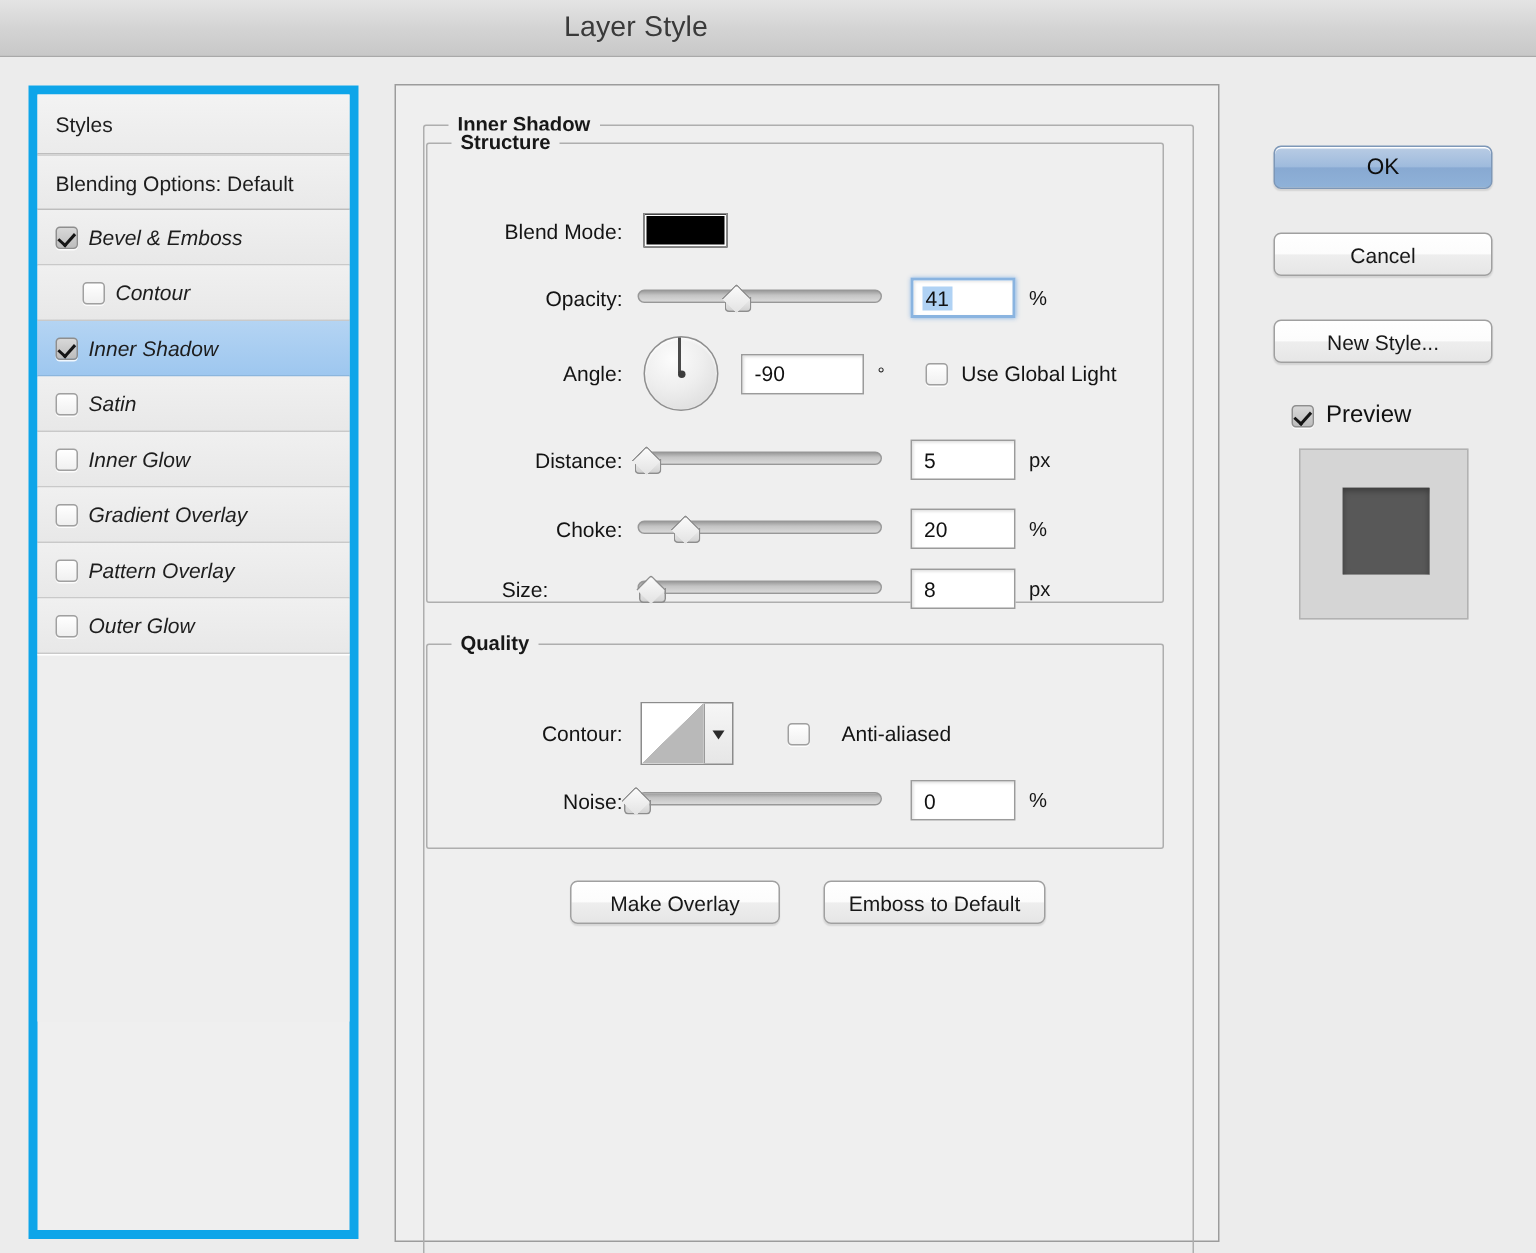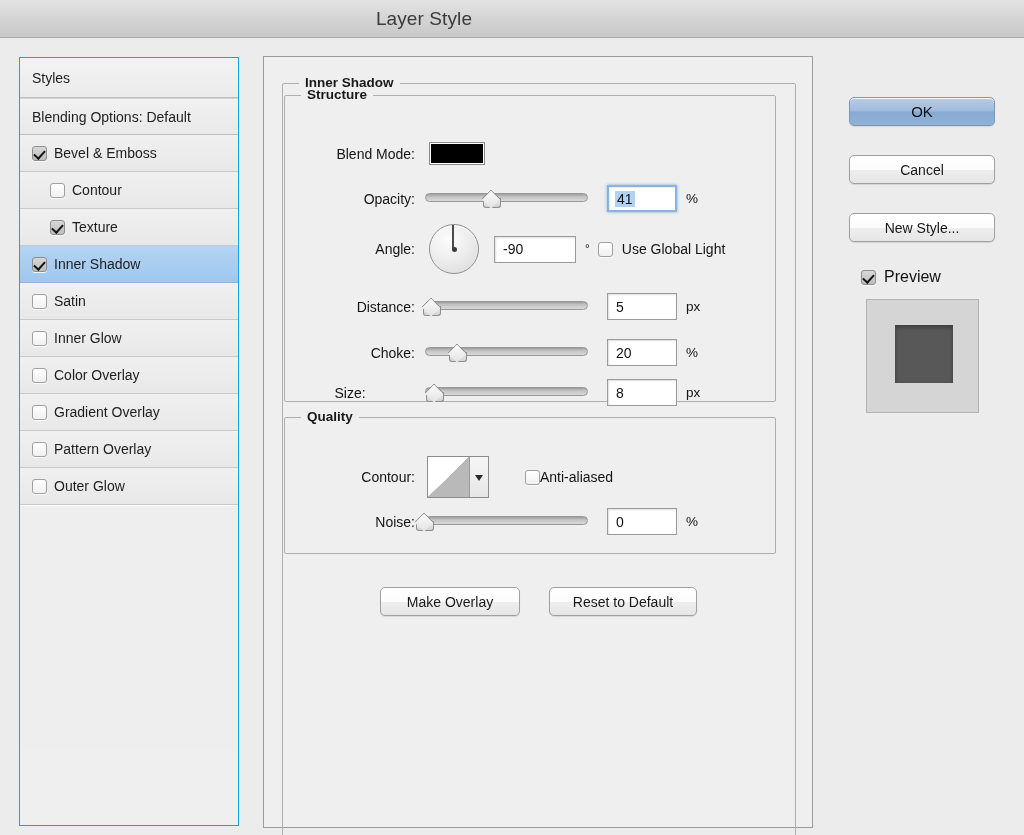--- a/index.html
+++ b/index.html
@@ -53,21 +53,21 @@
     background: #ececec;
   }
 
   
   .sidebar {
     position: absolute;
     left: 19px; top: 19px;
     width: 220px;
     height: 769px;
     background: #efefef;
-    border: 1px solid #0ea5e9;
+    border: 6px solid #0ea5e9;
     box-sizing: border-box;
   }
   .styles-header {
     position: relative;
     height: 40px;
     line-height: 40px;
     padding-left: 12px;
     font-size: 14px;
     color: #1d1d1d;
     background: linear-gradient(to bottom,#f3f3f3,#ebebeb);
@@ -80,21 +80,21 @@
     line-height: 37px;
     padding-left: 12px;
     font-size: 14px;
     color: #1d1d1d;
     background: linear-gradient(to bottom,#f1f1f1,#e9e9e9);
     border-top: 1px solid #d3d3d3;
     border-bottom: 1px solid #bdbdbd;
     box-sizing: border-box;
     font-weight: 400;
   }
-  .fx-list { position: relative; }
+  .fx-list { position: relative; font-style: italic; }
   .fx-row {
     position: relative;
     height: 37px;
     display: flex;
     align-items: center;
     padding-left: 12px;
     font-size: 14px;
     color: #1d1d1d;
     background: linear-gradient(to bottom,#f0f0f0,#e8e8e8);
     border-bottom: 1px solid #c9c9c9;
@@ -163,21 +163,21 @@
     padding: 0 6px;
     background: #efefef;
     font-size: 13.5px;
     font-weight: bold;
     color: #181818;
     white-space: nowrap;
   }
 
   #innerShadowBox  { left: 18px; top: 26px;  width: 514px; height: 760px; }
   #structureBox    { left: 20px; top: 38px;  width: 492px; height: 307px; }
-  #qualityBox      { left: 20px; top: 360px; width: 492px; height: 137px; }
+  #qualityBox      { left: 20px; top: 372px; width: 492px; height: 137px; }
 
   
   .ctl-row {
     position: absolute;
     display: flex;
     align-items: center;
   }
   .ctl-label {
     font-size: 14px;
     color: #141414;
@@ -441,39 +441,31 @@
       <div class="blending-row">Blending Options: Default</div>
       <div class="fx-list" id="fxList">
           <div class="fx-row">
             <span class="cb checked"></span>
             <span class="fx-label">Bevel &amp; Emboss</span>
           </div>
           <div class="fx-row indent">
             <span class="cb"></span>
             <span class="fx-label">Contour</span>
           </div>
-          <div class="fx-row indent">
-            <span class="cb checked"></span>
-            <span class="fx-label">Texture</span>
-          </div>
           <div class="fx-row selected">
             <span class="cb checked"></span>
             <span class="fx-label">Inner Shadow</span>
           </div>
           <div class="fx-row">
             <span class="cb"></span>
             <span class="fx-label">Satin</span>
           </div>
           <div class="fx-row">
             <span class="cb"></span>
             <span class="fx-label">Inner Glow</span>
-          </div>
-          <div class="fx-row">
-            <span class="cb"></span>
-            <span class="fx-label">Color Overlay</span>
           </div>
           <div class="fx-row">
             <span class="cb"></span>
             <span class="fx-label">Gradient Overlay</span>
           </div>
           <div class="fx-row">
             <span class="cb"></span>
             <span class="fx-label">Pattern Overlay</span>
           </div>
           <div class="fx-row">
@@ -513,21 +505,21 @@
         <div class="ctl-row" style="left:0px; top:128px; width:492px;">
           <div class="ctl-label" style="width:130px;">Angle:</div>
           <div class="dial" style="margin-left:14px;">
             <div class="needle" id="angleNeedle" style="transform: rotate(180deg);"></div>
             <div class="center-dot"></div>
           </div>
           <div class="numfield" style="margin-left:15px; width:82px;">
             <span class="nf-val">-90</span>
           </div>
           <span class="unit deg">°</span>
-          <div style="display:flex; align-items:center; margin-left:8px;">
+          <div style="display:flex; align-items:center; margin-left:27px;">
             <span class="cb"></span>
             <span style="font-size:14px;color:#141414;margin-left:9px;">Use Global Light</span>
           </div>
         </div>
 
         <div class="ctl-row" style="left:0px; top:197px; width:492px;">
           <div class="ctl-label" style="width:130px;">Distance:</div>
           <div class="slider" style="margin-left:10px;">
             <div class="track"></div>
             <div class="thumb" id="distanceThumb" style="left: 6.52px;"></div>
@@ -569,39 +561,39 @@
         <div class="ctl-row" style="left:0px; top:38px; width:492px;">
           <div class="ctl-label" style="width:130px;">Contour:</div>
           <div class="contour-widget" style="margin-left:12px;">
             <div class="contour-thumb">
               <div class="ramp"></div>
             </div>
             <div class="contour-arrow"></div>
           </div>
           <div style="display:flex; align-items:center; margin-left:36px;">
             <span class="cb"></span>
-            <span style="font-size:14px;color:#141414;margin-left:0;">Anti-aliased</span>
+            <span style="font-size:14px;color:#141414;margin-left:21px;">Anti-aliased</span>
           </div>
         </div>
 
         <div class="ctl-row" style="left:0px; top:90px; width:492px;">
           <div class="ctl-label" style="width:130px;">Noise:</div>
           <div class="slider" style="margin-left:10px;">
             <div class="track"></div>
             <div class="thumb" id="noiseThumb" style="left: 0px;"></div>
           </div>
           <div class="numfield" style="margin-left:19px;">
             <span class="nf-val">0</span>
           </div>
           <span class="unit">%</span>
         </div>
       </div>
 
       <div class="pushbtn" id="makeDefaultBtn">Make Overlay</div>
-      <div class="pushbtn" id="resetDefaultBtn">Reset to Default</div>
+      <div class="pushbtn" id="resetDefaultBtn">Emboss to Default</div>
     </div>
 
     <div class="right-col">
       <div class="pushbtn default-btn" id="okBtn">OK</div>
       <div class="pushbtn" id="cancelBtn">Cancel</div>
       <div class="pushbtn" id="newStyleBtn">New Style...</div>
 
       <div class="preview-row">
         <span class="cb checked"></span>
         <span class="pv-label">Preview</span>

